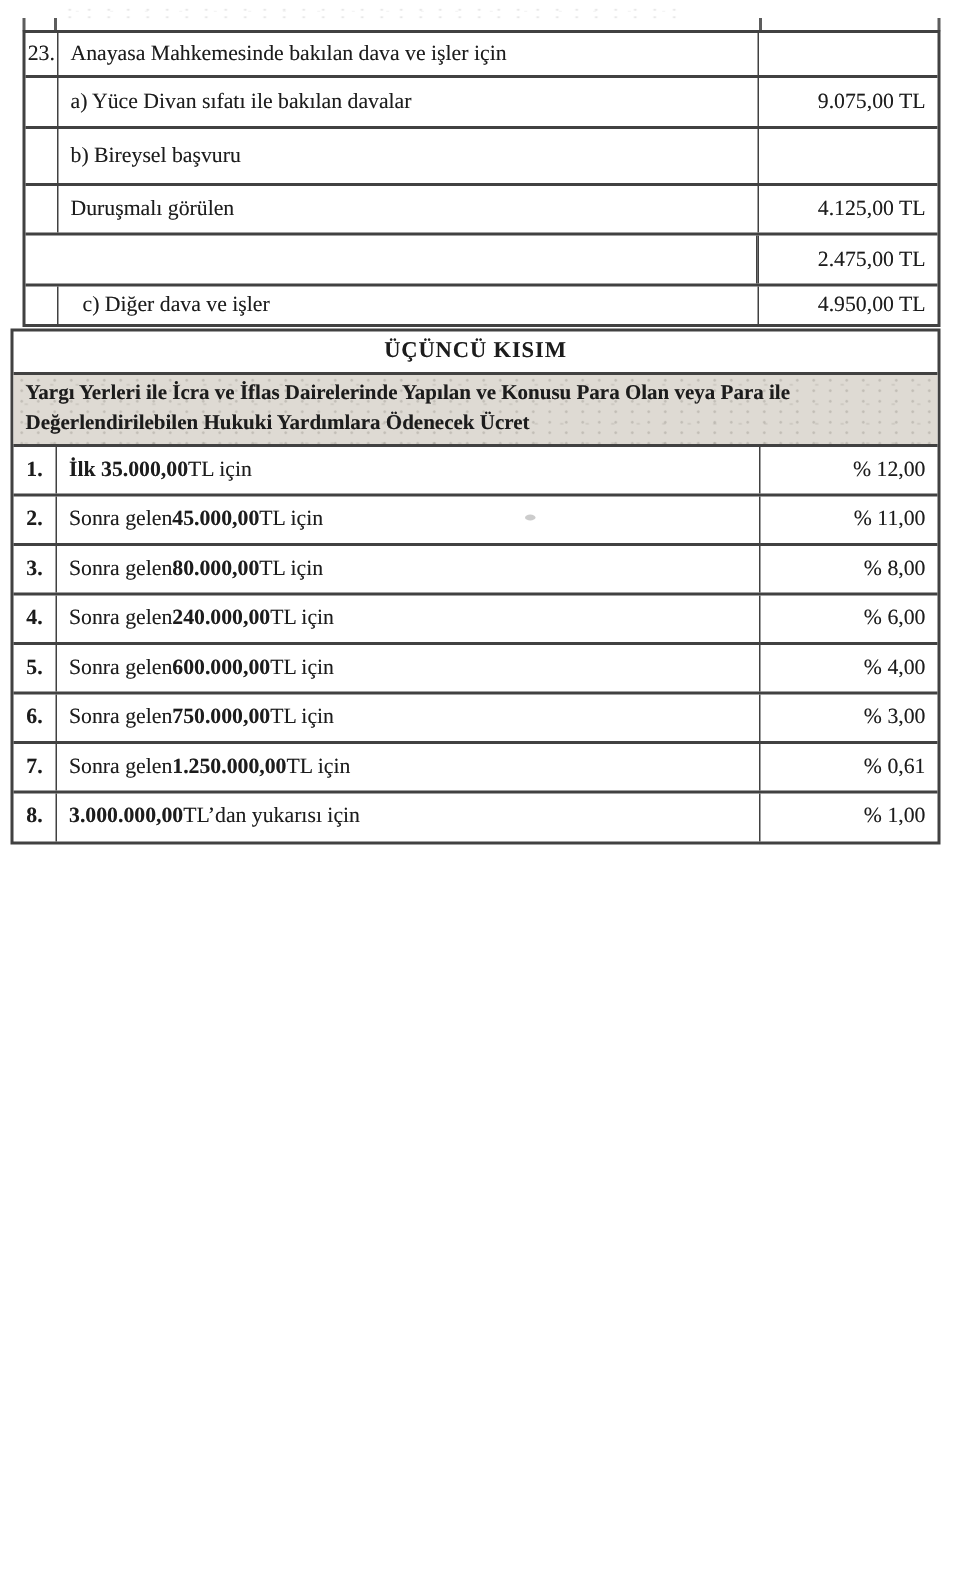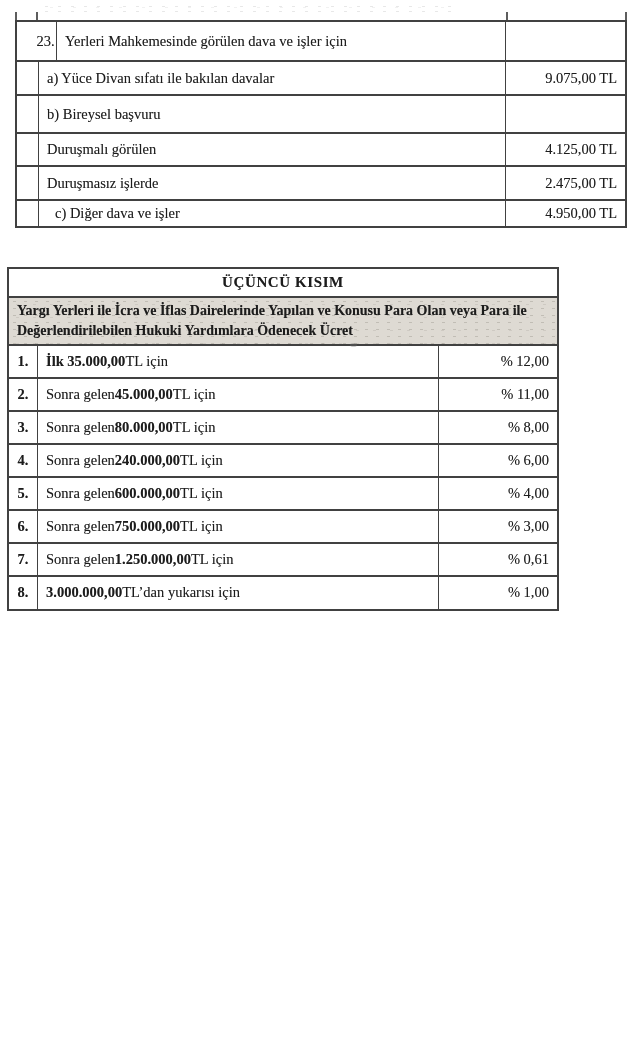--- a/index.html
+++ b/index.html
@@ -26,35 +26,35 @@
       radial-gradient(rgba(90,90,90,.14) 1px, transparent 1.4px),
       radial-gradient(rgba(120,120,120,.10) 1px, transparent 1.2px);
     background-size:13px 5px,23px 7px;
   }
 
   
   .stub{position:absolute;top:12px;width:2px;height:9px;background:var(--line);opacity:.85;}
 
   .tbl{position:absolute;border:2px solid var(--line);box-sizing:border-box;background:var(--page);}
   .t1{left:15px;top:20px;width:612px;}
-  .t2{left:7px;top:219px;width:552px;margin-top:48px;}
+  .t2{left:7px;top:219px;width:620px;}
 
   .row{display:flex;box-sizing:border-box;align-items:stretch;}
   .row + .row{border-top:2px solid var(--line);justify-content:flex-end;}
 
   .cell{display:flex;align-items:center;box-sizing:border-box;font-size:14.5px;line-height:1.15;}
   .cell.num{justify-content:center;border-right:1px solid var(--line);}
   .t1 .cell.num{width:22px;}
   .t2 .cell.num{width:29px;font-weight:bold;}
   .cell.label{flex:1;padding:2px 6px 2px 8px;}
   .cell.amount{width:120px;border-left:1px solid var(--line);justify-content:flex-end;padding-right:8px;}
   .t2 .cell.amount{width:119px;}
 
   
-  .t1 .row:nth-child(1){height:38px;padding-left:18px;}
+  .t1 .row:nth-child(1){height:28px;}
   .t1 .row:nth-child(2){height:34px;}
   .t1 .row:nth-child(3){height:38px;}
   .t1 .row:nth-child(4){height:33px;}
   .t1 .row:nth-child(5){height:34px;}
   .t1 .row:nth-child(6){height:27px;gap:8px;}
 
   
   .row.kisim{
     height:27px;align-items:center;justify-content:center;
     font-weight:bold;font-size:15px;letter-spacing:.6px;
@@ -94,21 +94,21 @@
 
   <div class="stub" style="left:15px"></div>
   <div class="stub" style="left:36px"></div>
   <div class="stub" style="left:506px"></div>
   <div class="stub" style="left:625px"></div>
 
   <div class="tbl t1">
 
     <div class="row">
       <div class="cell num">23.</div>
-      <div class="cell label">Yerleri Mahkemesinde görülen dava ve işler için</div>
+      <div class="cell label">Anayasa Mahkemesinde bakılan dava ve işler için</div>
       <div class="cell amount"></div>
     </div>
 
     <div class="row">
       <div class="cell num"></div>
       <div class="cell label">a) Yüce Divan sıfatı ile bakılan davalar</div>
       <div class="cell amount">9.075,00 TL</div>
     </div>
 
     <div class="row">
@@ -118,21 +118,20 @@
     </div>
 
     <div class="row">
       <div class="cell num"></div>
       <div class="cell label">Duruşmalı görülen</div>
       <div class="cell amount">4.125,00 TL</div>
     </div>
 
     <div class="row">
       <div class="cell num"></div>
-      <div class="cell label">Duruşmasız işlerde</div>
       <div class="cell amount">2.475,00 TL</div>
     </div>
 
     <div class="row">
       <div class="cell num"></div>
       <div class="cell label">c) Diğer dava ve işler</div>
       <div class="cell amount">4.950,00 TL</div>
     </div>
 
   </div>

